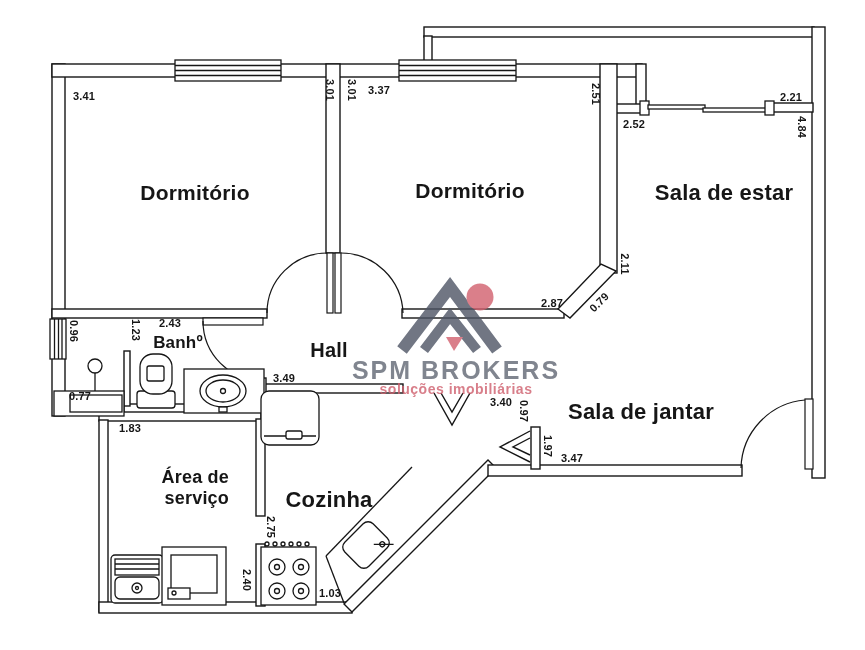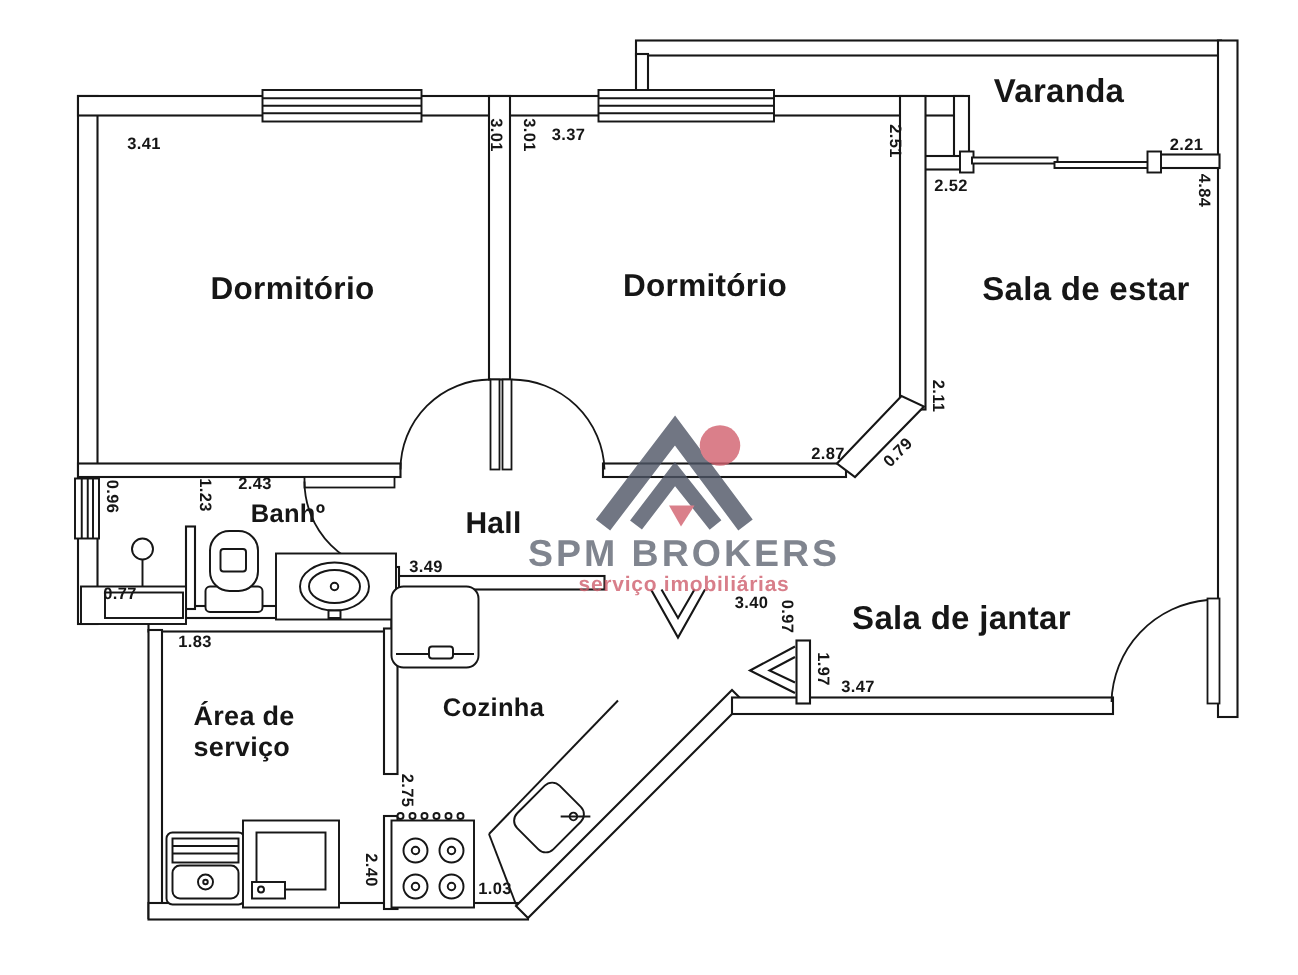--- a/index.html
+++ b/index.html
@@ -5,21 +5,21 @@
   html,body{margin:0;padding:0;background:#ffffff;}
   .stage{position:relative;width:865px;height:650px;background:#fff;overflow:hidden;
          font-family:"Liberation Sans", sans-serif;}
   .stage svg{position:absolute;left:0;top:0;}
   .lbl{position:absolute;transform:translate(-50%,-50%);color:#161616;white-space:nowrap;
        font-weight:700;letter-spacing:.2px;}
   .room{font-size:21px;}
   .dim{font-size:11px;}
   .dim.v{transform:translate(-50%,-50%) rotate(90deg);}
   .dim.diag{transform:translate(-50%,-50%) rotate(-45deg);}
-  .wrap{white-space:normal;text-align:left;line-height:1.15;}
+  .wrap{white-space:normal;text-align:right;line-height:1.15;}
   .wm-title{position:absolute;transform:translate(-50%,-50%);font-weight:700;font-size:25px;
             letter-spacing:2px;color:#6b707c;opacity:.85;}
   .wm-sub{position:absolute;transform:translate(-50%,-50%);font-weight:700;font-size:14px;
           color:#cf5f6d;opacity:.8;letter-spacing:.5px;}
 </style>
 </head>
 <body>
 
 <div class="stage">
 
@@ -176,29 +176,28 @@
   <g opacity="0.8">
     <path d="M 402,350 L 450,287 L 497,350" fill="none" stroke="#4e5565" stroke-width="12"></path>
     <path d="M 424,350 L 450,316 L 477,350" fill="none" stroke="#4e5565" stroke-width="10"></path>
     <circle cx="480" cy="297" r="13.5" fill="#d2606e"></circle>
     <polygon points="446,337 463,337 454,351" fill="#d2606e"></polygon>
   </g>
 </svg>
 
 <span class="lbl room" style="left:195px;top:193px;">Dormitório</span>
 <span class="lbl room" style="left:470px;top:191px;">Dormitório</span>
-<span class="lbl room" style="left:706px;top:61px;font-size:22px;">Varanda</span>
 <span class="lbl room" style="left:641px;top:412px;font-size:22px;">Sala de jantar</span>
 <span class="lbl room" style="left:724px;top:193px;font-size:22px;">Sala de estar</span>
 <span class="lbl room" style="left:329px;top:350px;font-size:20px;">Hall</span>
-<span class="lbl room" style="left:178px;top:343px;font-size:17px;margin-left:14px;">Banhº</span>
+<span class="lbl room" style="left:178px;top:343px;font-size:17px;">Banhº</span>
 <span class="lbl room wrap" style="left:179px;top:488px;font-size:18px;width:100px;">Área de serviço</span>
-<span class="lbl room" style="left:329px;top:472px;font-size:17px;">Cozinha</span>
-
-<span class="lbl dim" style="left:96px;top:96px;text-align:center;">3.41</span>
+<span class="lbl room" style="left:329px;top:500px;font-size:22px;">Cozinha</span>
+
+<span class="lbl dim" style="left:84px;top:96px;text-align:center;">3.41</span>
 <span class="lbl dim v" style="left:330px;top:90px;">3.01</span>
 <span class="lbl dim v" style="left:352px;top:90px;">3.01</span>
 <span class="lbl dim" style="left:379px;top:90px;">3.37</span>
 <span class="lbl dim v" style="left:596px;top:94px;">2.51</span>
 <span class="lbl dim" style="left:791px;top:97px;">2.21</span>
 <span class="lbl dim" style="left:634px;top:124px;text-align:center;">2.52</span>
 <span class="lbl dim v" style="left:802px;top:127px;">4.84</span>
 <span class="lbl dim v" style="left:625px;top:264px;">2.11</span>
 <span class="lbl dim diag" style="left:599px;top:302px;">0.79</span>
 <span class="lbl dim" style="left:552px;top:303px;">2.87</span>
@@ -210,15 +209,15 @@
 <span class="lbl dim" style="left:130px;top:428px;">1.83</span>
 <span class="lbl dim v" style="left:271px;top:527px;">2.75</span>
 <span class="lbl dim v" style="left:247px;top:580px;">2.40</span>
 <span class="lbl dim" style="left:330px;top:593px;">1.03</span>
 <span class="lbl dim" style="left:501px;top:402px;">3.40</span>
 <span class="lbl dim v" style="left:524px;top:411px;">0.97</span>
 <span class="lbl dim v" style="left:548px;top:446px;">1.97</span>
 <span class="lbl dim" style="left:572px;top:458px;">3.47</span>
 
 <span class="wm-title" style="left:456px;top:370px;">SPM BROKERS</span>
-<span class="wm-sub" style="left:456px;top:389px;">serviço imobiliárias</span>
+<span class="wm-sub" style="left:456px;top:389px;">soluções imobiliárias</span>
 
 </div>
 
 </body></html>

